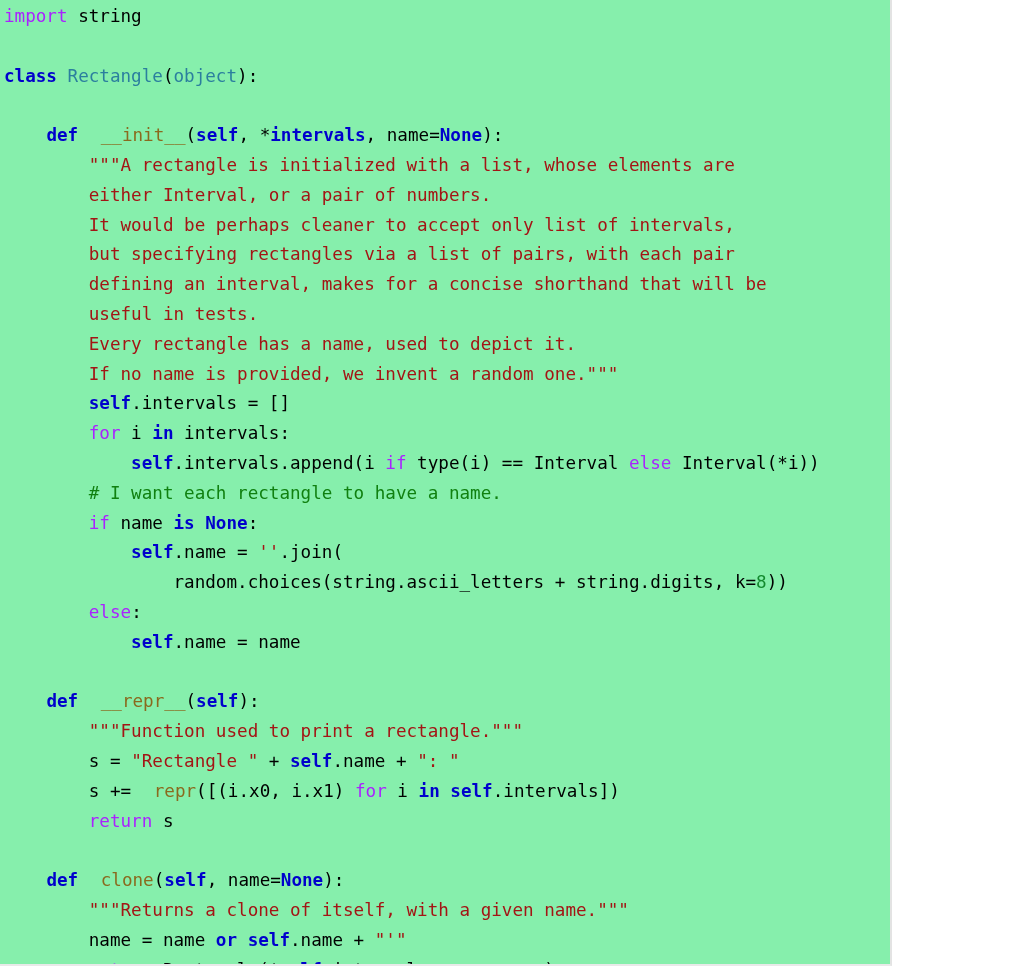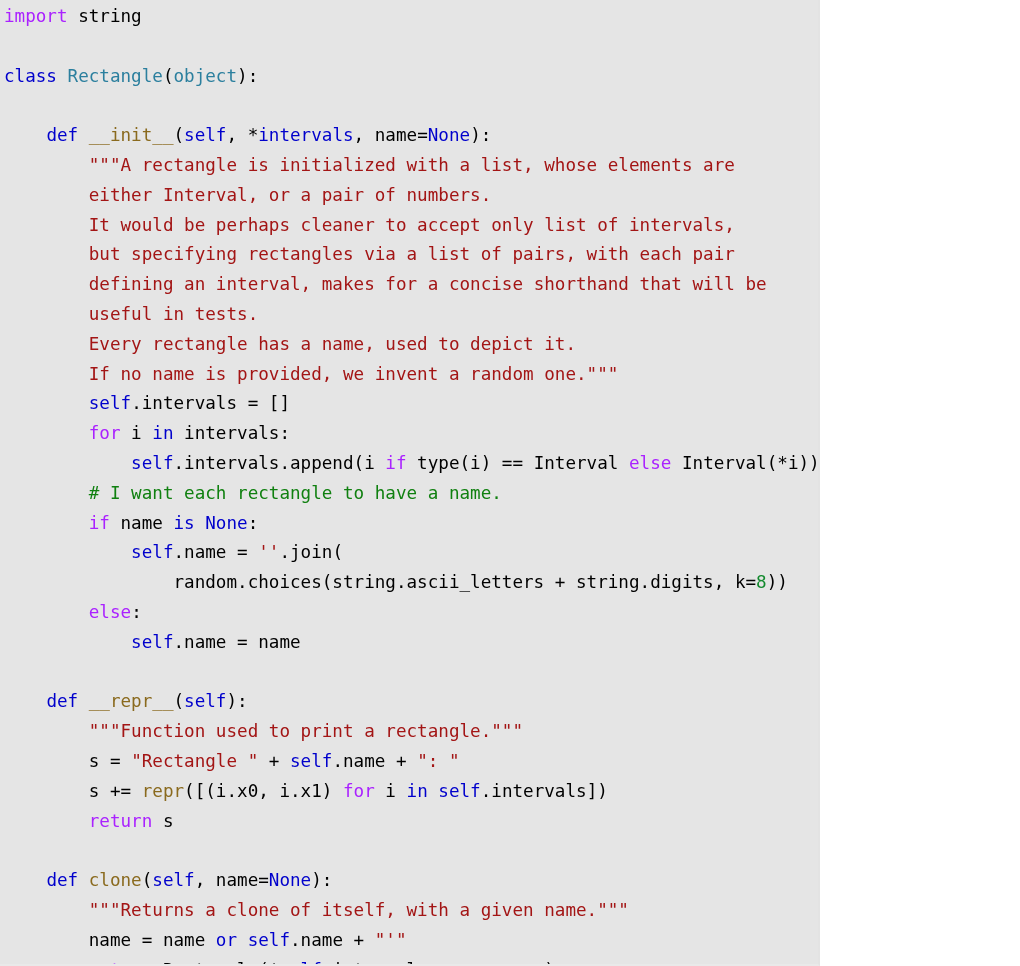--- a/index.html
+++ b/index.html
@@ -3,46 +3,46 @@
 <meta charset="utf-8">
 <title>Rectangle class source</title>
 <style>
   html, body {
     margin: 0;
     padding: 0;
     background: #ffffff;
   }
   #code-viewer {
     position: relative;
-    width: 820px;
+    width: 892px;
     height: 966px;
     box-sizing: border-box;
-    background: #e5e5e5;
+    background: #86efac;
     border-right: 2px solid #e3e3e3;
     border-bottom: 2px solid #e9e9e9;
     overflow: hidden;
   }
   #code-block {
     margin: 0;
     padding: 2px 0 0 4px;
     font-family: "DejaVu Sans Mono", "Liberation Mono", monospace;
     font-size: 17.6px;
     line-height: 29.8px;
     white-space: pre;
     color: #000000;
     letter-spacing: 0px;
     -webkit-font-smoothing: auto;
   }
   .ln { display: block; min-height: 29.8px; }
 
   
   .kw      { color: #aa22ff; }            
-  .kw-def  { color: #0000cc; font-weight: normal; margin-top: 36px; }  
+  .kw-def  { color: #0000cc; font-weight: bold; margin-top: 36px; }  
   .cls     { color: #2b7f9e; }            
-  .fn      { color: #8a6a1e; }            
+  .fn      { color: #8a6a1e; margin-left: 12px; }            
   .str     { color: #a31515; }            
   .doc     { color: #a31515; }
   .com     { color: #108010; text-align: right; }            
   .num     { color: #138a2e; }
   .pln     { color: #000000; }
 </style>
 </head>
 <body>
 
 <div id="code-viewer">

